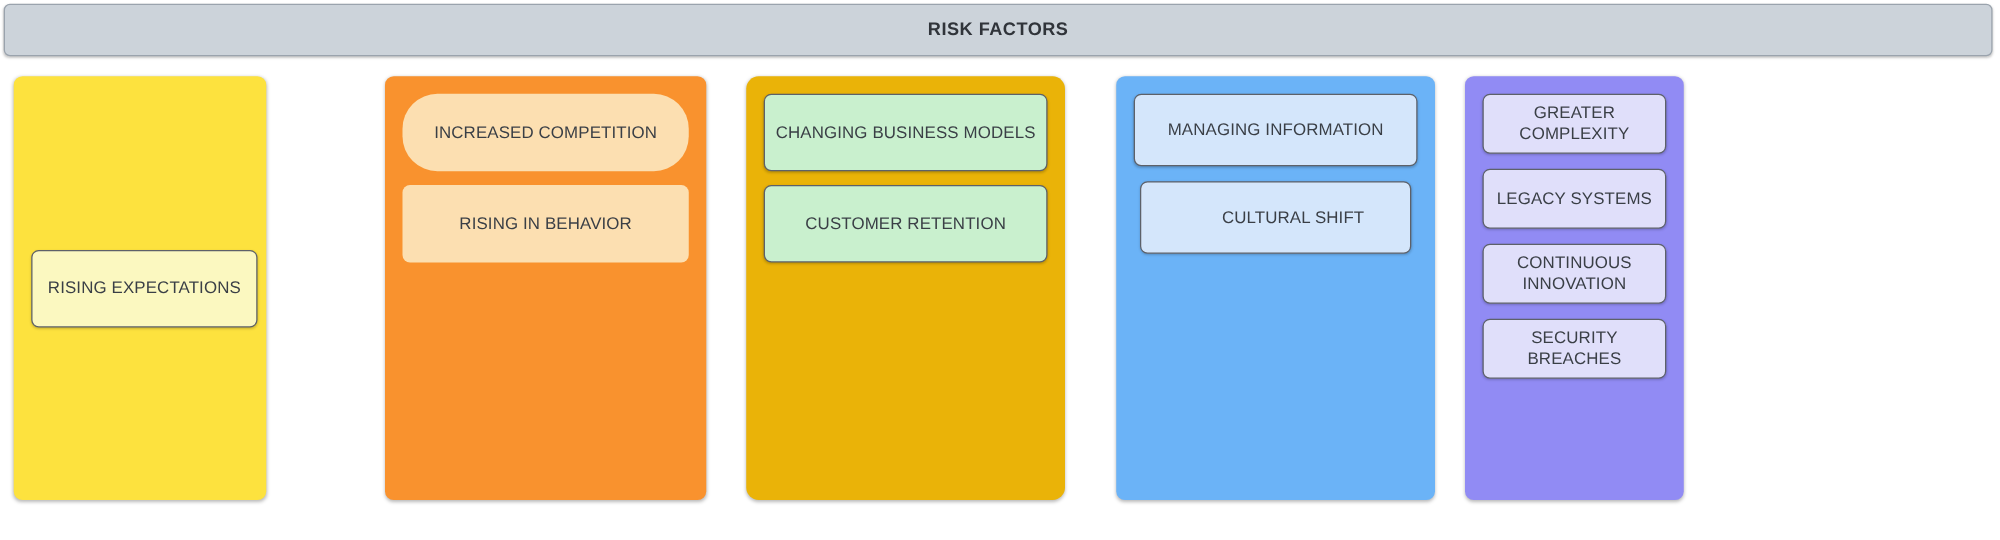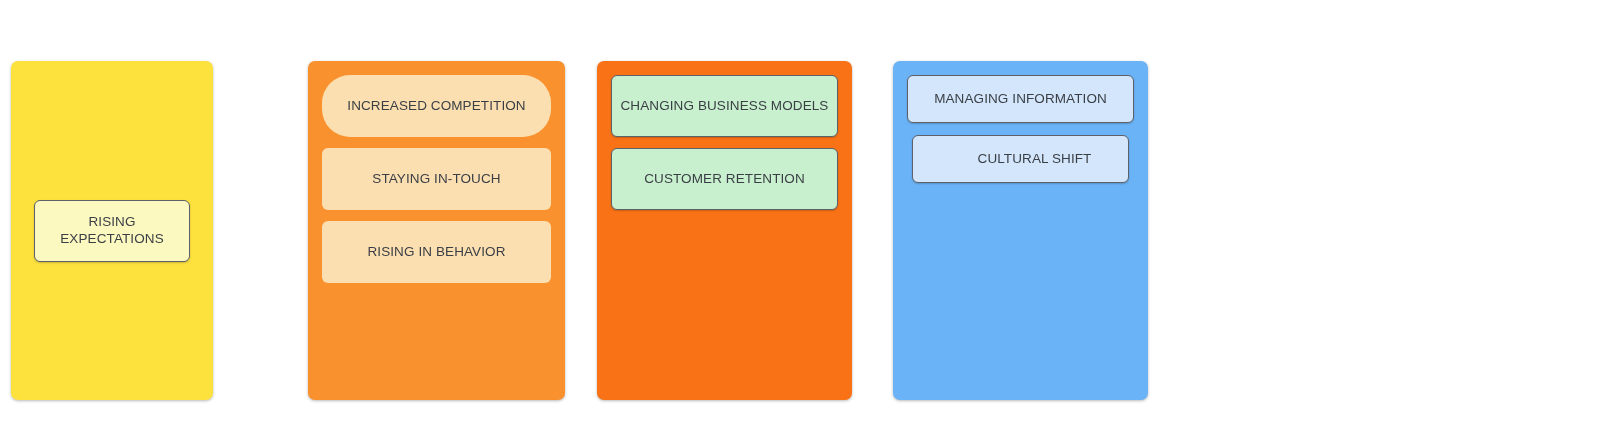--- a/index.html
+++ b/index.html
@@ -94,53 +94,61 @@
   }
   .card.bordered {
     border: 1px solid #5d6169;
     box-shadow: 0 1px 2px rgba(0,0,0,0.20);
   }
   .card.borderless {
     border: none;
   }
 
   
-  .col-yellow .card { height: 62px; width: 156px; margin: 0 auto; }
+  .col-yellow .card { height: 62px; width: 181px; margin: 0 auto; }
   .col-orange .card { height: 62px; margin-bottom: 11px; }
   .col-green  .card { height: 62px; margin-bottom: 11px; }
-  .col-blue   .card { height: 48px; margin-bottom: 12px; }
+  .col-blue   .card { height: 58px; margin-bottom: 12px; }
   .col-purple .card { height: 48px; margin-bottom: 12px; }
 
   
   .col-green  .card.inset { width: 100%; }
   .col-blue   .card.inset { width: 96%; margin-left: auto; margin-right: auto; }
 </style>
 </head>
 <body>
 
 <div class="board">
 
+  <div class="header-bar" style="background: rgb(204, 211, 218); border-color: rgb(154, 163, 173);">
+    <div class="header-title" style="color: rgb(48, 52, 58);">RISK FACTORS</div>
+  </div>
 
   <div class="columns">
 
     <div class="column col-yellow centered" style="background: rgb(253, 226, 62);">
       <div class="card bordered" style="background: rgb(251, 248, 192);">RISING EXPECTATIONS</div>
     </div>
 
     <div class="column col-orange" style="background: rgb(249, 146, 46);">
       <div class="card borderless" style="background: rgb(252, 223, 177); border-radius: 28px;">INCREASED COMPETITION</div>
-      <div class="card borderless" style="background: rgb(252, 223, 177);">STAYING IN-TOUCH</div>
       <div class="card borderless" style="background: rgb(252, 223, 177);">RISING IN BEHAVIOR</div>
     </div>
 
-    <div class="column col-green" style="background: #f97316;">
+    <div class="column col-green" style="background: #eab308; border-radius: 10px;">
       <div class="card bordered" style="background: rgb(201, 240, 206);">CHANGING BUSINESS MODELS</div>
       <div class="card bordered inset" style="background: rgb(201, 240, 206);">CUSTOMER RETENTION</div>
     </div>
 
     <div class="column col-blue" style="background: rgb(107, 179, 247);">
       <div class="card bordered" style="background: rgb(212, 230, 251);">MANAGING INFORMATION</div>
       <div class="card bordered inset" style="background: rgb(212, 230, 251); padding-left: 36px;">CULTURAL SHIFT</div>
     </div>
 
+    <div class="column col-purple" style="background: rgb(145, 139, 244);">
+      <div class="card bordered" style="background: rgb(224, 223, 250);">GREATER COMPLEXITY</div>
+      <div class="card bordered" style="background: rgb(224, 223, 250);">LEGACY SYSTEMS</div>
+      <div class="card bordered" style="background: rgb(224, 223, 250);">CONTINUOUS INNOVATION</div>
+      <div class="card bordered" style="background: rgb(224, 223, 250);">SECURITY BREACHES</div>
+    </div>
 
   </div>
 </div>
 
 </body></html>

